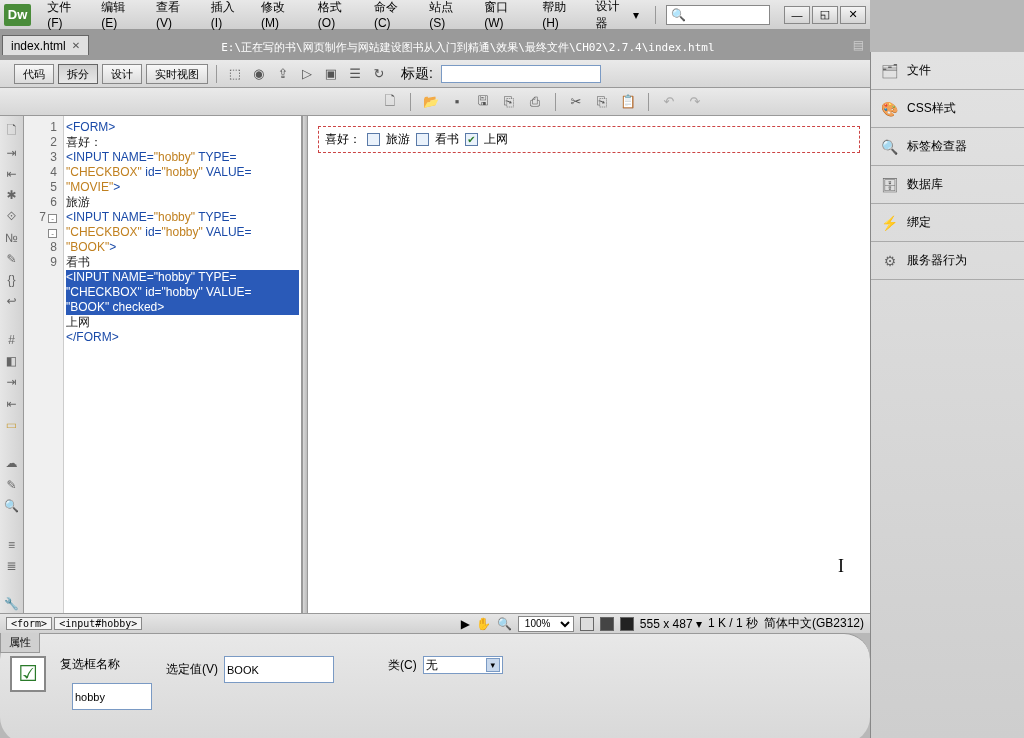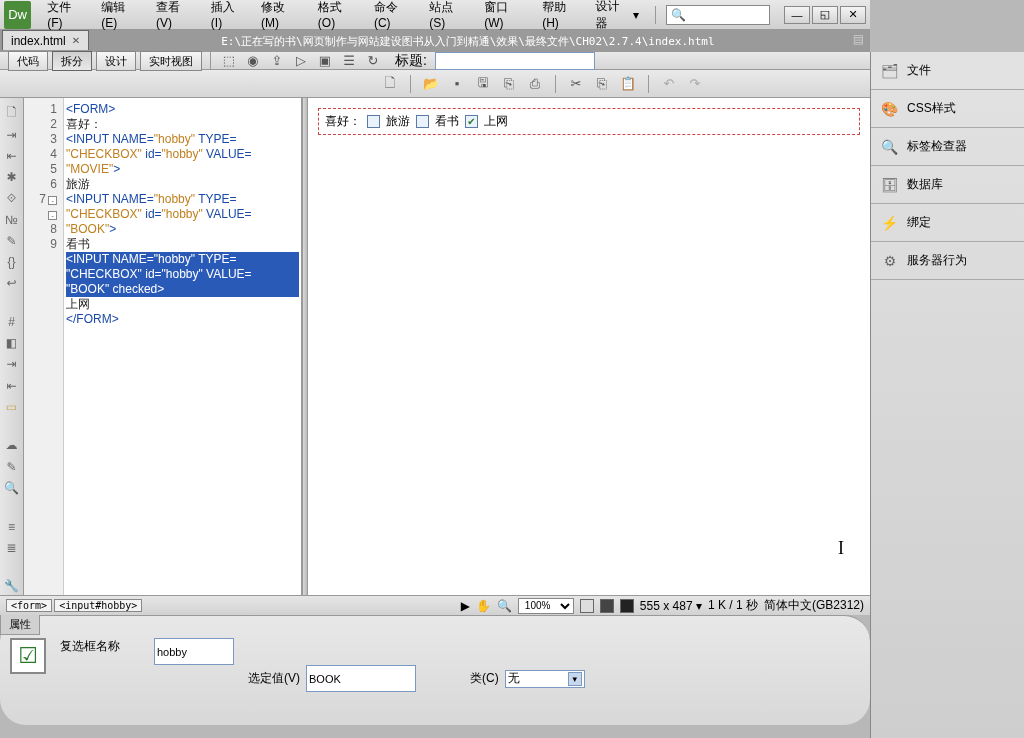--- a/index.html
+++ b/index.html
@@ -1,30 +1,30 @@
 <!DOCTYPE html>
 <html><head>
 <meta charset="utf-8">
 <style>
 * { margin:0; padding:0; box-sizing:border-box; font-family:"Microsoft YaHei","SimSun",sans-serif; font-size:12px; }
 body { background:#b8b8b8; width:1024px; height:738px; overflow:hidden; position:relative; }
 .menubar { height:30px; background:linear-gradient(#e8e8e8,#d0d0d0); display:flex; align-items:center; padding:0 4px; border-bottom:1px solid #999; }
-.logo { width:28px; height:28px; background:#4a8c3a; color:#fff; font-weight:normal; font-size:13px; display:flex; align-items:center; justify-content:center; margin-right:8px; border-radius:2px; }
+.logo { width:28px; height:22px; background:#4a8c3a; color:#fff; font-weight:bold; font-size:13px; display:flex; align-items:center; justify-content:center; margin-right:8px; border-radius:2px; }
 .menu-item { padding:3px 8px; cursor:default; }
 .menubar-right { margin-left:auto; display:flex; align-items:center; gap:6px; }
 .designer-dd { display:flex; align-items:center; gap:4px; padding:2px 6px; }
 .search-box { width:110px; height:20px; background:#fff; border:1px solid #888; display:flex; align-items:center; padding:0 4px; }
 .win-btns { display:flex; gap:2px; margin-left:8px; }
 .win-btn { width:26px; height:18px; border:1px solid #888; background:linear-gradient(#f4f4f4,#d4d4d4); display:flex; align-items:center; justify-content:center; font-size:11px; cursor:default; }
-.tabbar { height:22px; background:#9a9a9a; display:flex; align-items:flex-start; padding-left:2px; }
+.tabbar { height:30px; background:#9a9a9a; display:flex; align-items:center; padding-left:2px; }
 .tab { height:20px; background:#e0e0e0; border:1px solid #666; border-bottom:none; padding:2px 8px; display:flex; align-items:center; gap:6px; font-size:11px; }
 .tab-close { font-size:10px; color:#555; }
 .pathbar { flex:1; text-align:center; color:#fff; font-size:11px; font-family:"SimSun",monospace; padding-top:4px; }
 .pathbar-icon { margin-left:auto; padding:2px 6px; color:#ccc; }
-.toolbar1 { height:18px; background:linear-gradient(#eaeaea,#d6d6d6); border-bottom:1px solid #999; display:flex; align-items:center; padding:0 8px; gap:4px; }
+.toolbar1 { height:28px; background:linear-gradient(#eaeaea,#d6d6d6); border-bottom:1px solid #999; display:flex; align-items:center; padding:0 14px; gap:4px; }
 .view-btn { height:20px; padding:2px 8px; border:1px solid #888; background:linear-gradient(#f8f8f8,#dcdcdc); font-size:11px; cursor:default; }
 .view-btn.active { background:linear-gradient(#d0d0d0,#e8e8e8); border-color:#666; }
 .tb-sep { width:1px; height:18px; background:#999; margin:0 4px; }
 .tb-icon { width:20px; height:20px; display:flex; align-items:center; justify-content:center; color:#555; font-size:13px; cursor:default; }
 .title-label { margin-left:8px; font-size:14px; }
 .title-input { width:160px; height:18px; border:1px solid #7a9ac4; background:#fff; margin-left:4px; }
 .toolbar2 { height:28px; background:linear-gradient(#eaeaea,#d6d6d6); border-bottom:1px solid #999; display:flex; align-items:center; justify-content:flex-start; padding-left:380px; gap:6px; }
 .main { display:flex; height:497px; background:#fff; }
 .vtool { width:24px; background:linear-gradient(90deg,#e6e6e6,#d2d2d2); border-right:1px solid #999; display:flex; flex-direction:column; align-items:center; padding-top:6px; gap:4px; }
 .vtool-icon { width:18px; height:18px; display:flex; align-items:center; justify-content:center; color:#666; font-size:12px; }
@@ -46,21 +46,21 @@
 .panel-icon { width:18px; height:16px; display:flex; align-items:center; justify-content:center; color:#666; font-size:14px; }
 .statusbar { height:20px; background:linear-gradient(#e6e6e6,#d2d2d2); border-top:1px solid #999; display:flex; align-items:center; padding:0 6px; font-size:11px; }
 .tag-sel { border:1px solid #888; background:#f4f4f4; padding:0 4px; margin-right:2px; font-family:monospace; font-size:10px; }
 .status-right { margin-left:auto; display:flex; align-items:center; gap:6px; }
 .zoom-sel { width:56px; height:16px; border:1px solid #888; background:#fff; font-size:10px; padding-left:2px; }
 .sq { width:14px; height:14px; border:1px solid #666; background:#ddd; }
 .props { height:110px; background:linear-gradient(#e8e8e8,#d8d8d8); border-top:1px solid #999; display:flex;border-radius:26px; }
 .props-tab { writing-mode:horizontal-tb; padding:2px 8px; background:#d0d0d0; border:1px solid #999; border-top:none; font-size:11px; position:absolute; margin-top:-1px; }
 .props-body { padding:22px 10px 6px 10px; display:flex; gap:14px; width:100%; }
 .cb-big { width:36px; height:36px; border:2px solid #888; background:#fff; display:flex; align-items:center; justify-content:center; font-size:22px; color:#2a7a2a; }
-.p-col { display:flex; flex-direction:row; gap:22px; font-size:11px; }
+.p-col { display:flex; flex-direction:column; gap:10px; font-size:11px; }
 .p-input { height:27px; border:1px solid #7a9ac4; background:#fff; padding:0 2px; font-size:11px; }
 .p-row { display:flex; align-items:center; gap:6px; }
 .radio { width:12px; height:12px; border:1px solid #555; border-radius:50%; display:inline-flex; align-items:center; justify-content:center; }
 .radio.on::after { content:""; width:6px; height:6px; background:#3a6a3a; border-radius:50%; }
 .p-select { width:80px; height:18px; border:1px solid #7a9ac4; background:#fff; display:flex; align-items:center; justify-content:space-between; padding:0 2px; font-size:11px; }
 .p-select .arr { background:#c8d8ec; width:14px; height:14px; display:flex; align-items:center; justify-content:center; font-size:9px; border:1px solid #7a9ac4; }
 .content-wrap { width:870px; }
 </style>
 </head>
 <body>

